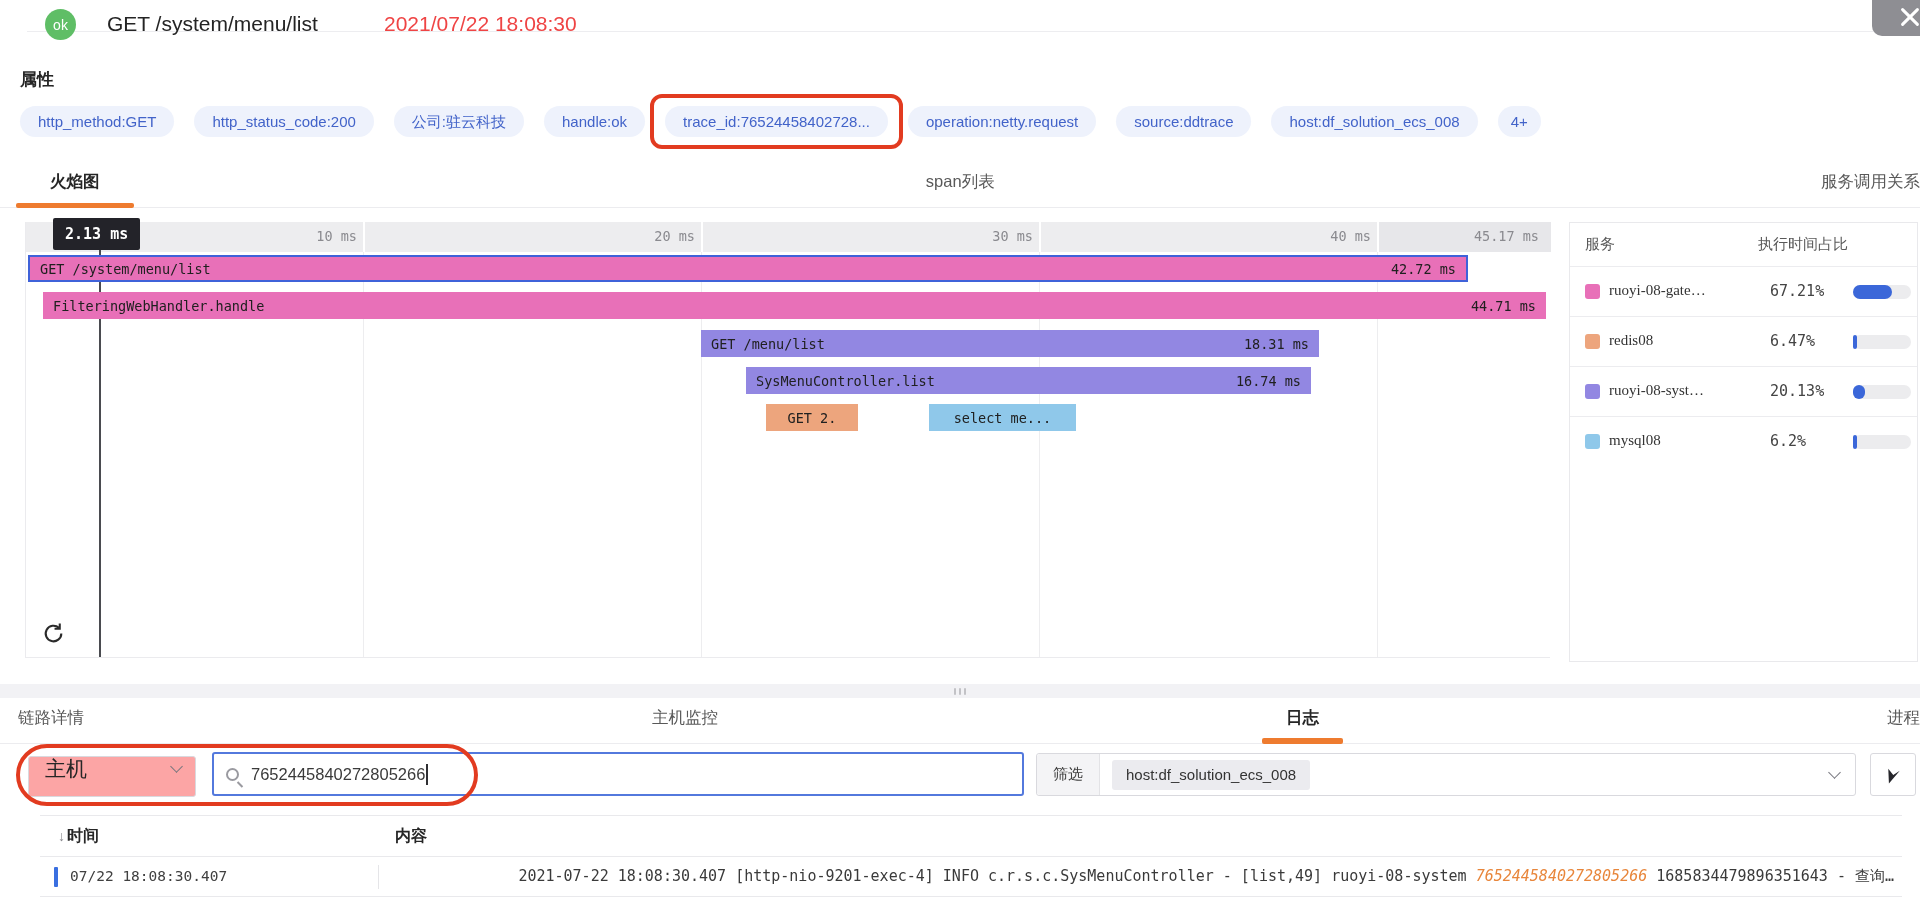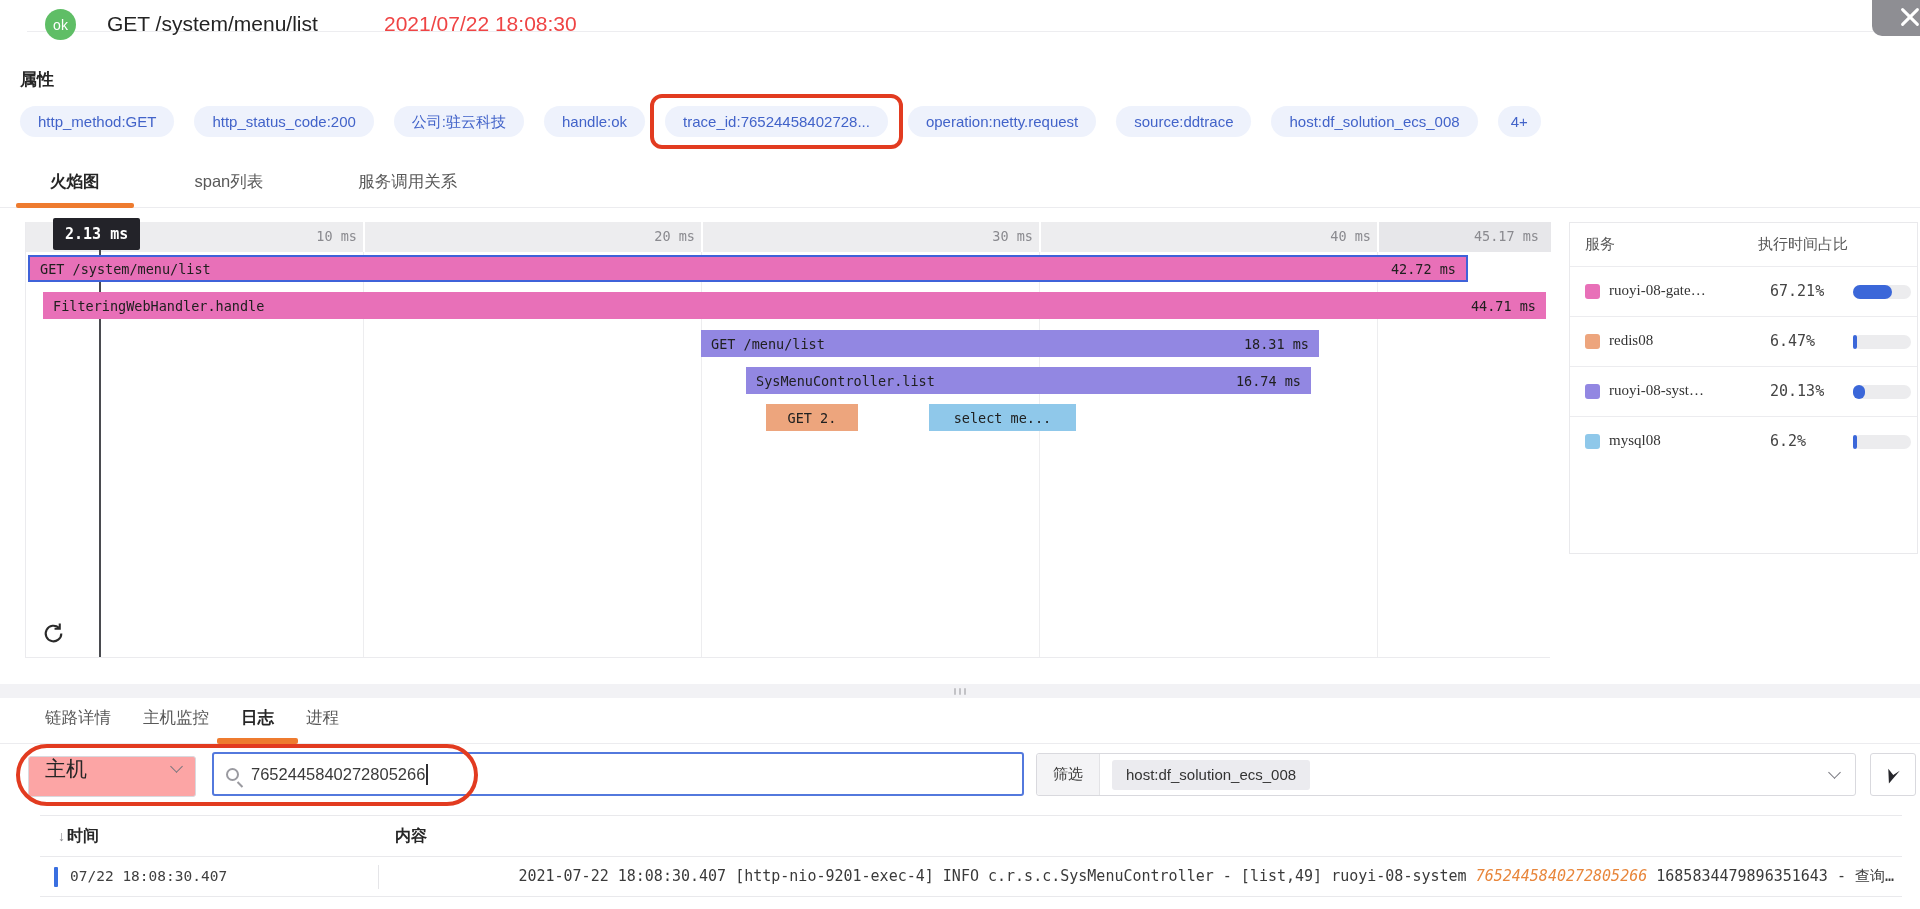--- a/index.html
+++ b/index.html
@@ -20,23 +20,23 @@
 
   
   .attr-label { position:absolute; left:20px; top:68px; font-size:17px; font-weight:bold; color:#262626; }
   .pills { position:absolute; left:20px; top:106px; display:flex; align-items:center; gap:20px; height:31px; }
   .pill { display:inline-block; background:#eef2fc; color:#4263c9; font-size:15px; line-height:31px;
           padding:0 18px; border-radius:16px; white-space:nowrap; }
   .pill.more { padding:0 13px; }
   .ann-ring { display:inline-block; border:4px solid #e23b20; border-radius:12px; padding:8px 11px; margin:-12px -15px; }
 
   
-  .tabs { position:absolute; left:0; right:0; display:flex; align-items:flex-end; border-bottom:1px solid #ececef; }
+  .tabs { position:absolute; left:0; right:0; display:flex; align-items:flex-end; border-bottom:1px solid #ececef;justify-content:space-between; }
   .tabs-top { top:160px; height:48px; padding-left:50px; gap:95px; }
-  .tabs-bot { top:698px; height:46px; padding-left:45px; gap:32px; }
+  .tabs-bot { top:698px; height:46px; padding-left:18px; gap:32px; }
   .tab { position:relative; font-size:16.5px; color:#595959; padding-bottom:14px; white-space:nowrap; cursor:pointer; }
   .tab.active { color:#262626; font-weight:bold; }
   .tab.active::after { content:""; position:absolute; left:-34px; right:-34px; bottom:-1px; height:5px;
                        background:#ee7b2f; border-radius:2px; }
   .tabs-bot .tab.active::after { left:-24px; right:-24px; height:6px; }
 
   
   .flame { position:absolute; left:25px; top:222px; width:1525px; height:436px;
            border-left:1px solid #ebebee; border-bottom:1px solid #ebebee; background:#fff; }
   .axis { position:absolute; left:0; top:0; right:16px; height:30px; background:#ededef; }
@@ -50,21 +50,21 @@
              font-family:"DejaVu Sans Mono", monospace; font-size:15px; font-weight:bold;
              display:flex; align-items:center; border-radius:2px; z-index:5; }
   .bar { position:absolute; height:27px; display:flex; align-items:center; justify-content:space-between;
          font-family:"DejaVu Sans Mono", monospace; font-size:13.5px; color:#202020; padding:0 10px;
          white-space:nowrap; overflow:hidden; cursor:pointer; }
   .bar.selected { border:2px solid #3f62d9; }
   .bar.center { justify-content:center; }
   .refresh-btn { position:absolute; left:15px; bottom:10px; width:26px; height:26px; cursor:pointer; }
 
   
-  .svc-panel { position:absolute; left:1569px; top:222px; width:349px; height:332px;
+  .svc-panel { position:absolute; left:1569px; top:222px; width:349px; height:440px;
                border:1px solid #e9e9ec; background:#fff; }
   .svc-head { position:relative; height:43px; font-size:15px; color:#595959; }
   .svc-head .h1 { position:absolute; left:15px; top:12px; }
   .svc-head .h2 { position:absolute; left:188px; top:12px; }
   .svc-row { position:relative; height:50px; border-top:1px solid #ececef; cursor:pointer; }
   .svc-chip { position:absolute; left:15px; top:17px; width:15px; height:15px; border-radius:3px; }
   .svc-name { position:absolute; left:39px; top:15px; width:145px; overflow:hidden; text-overflow:ellipsis;
               white-space:nowrap; font-family:Liberation Serif, serif; font-size:15px; color:#333; }
   .svc-pct { position:absolute; left:200px; top:15px; font-family:"DejaVu Sans Mono", monospace; font-size:15px; color:#444; }
   .svc-track { position:absolute; left:283px; top:18px; width:58px; height:14px; background:#ececee; border-radius:7px; }

